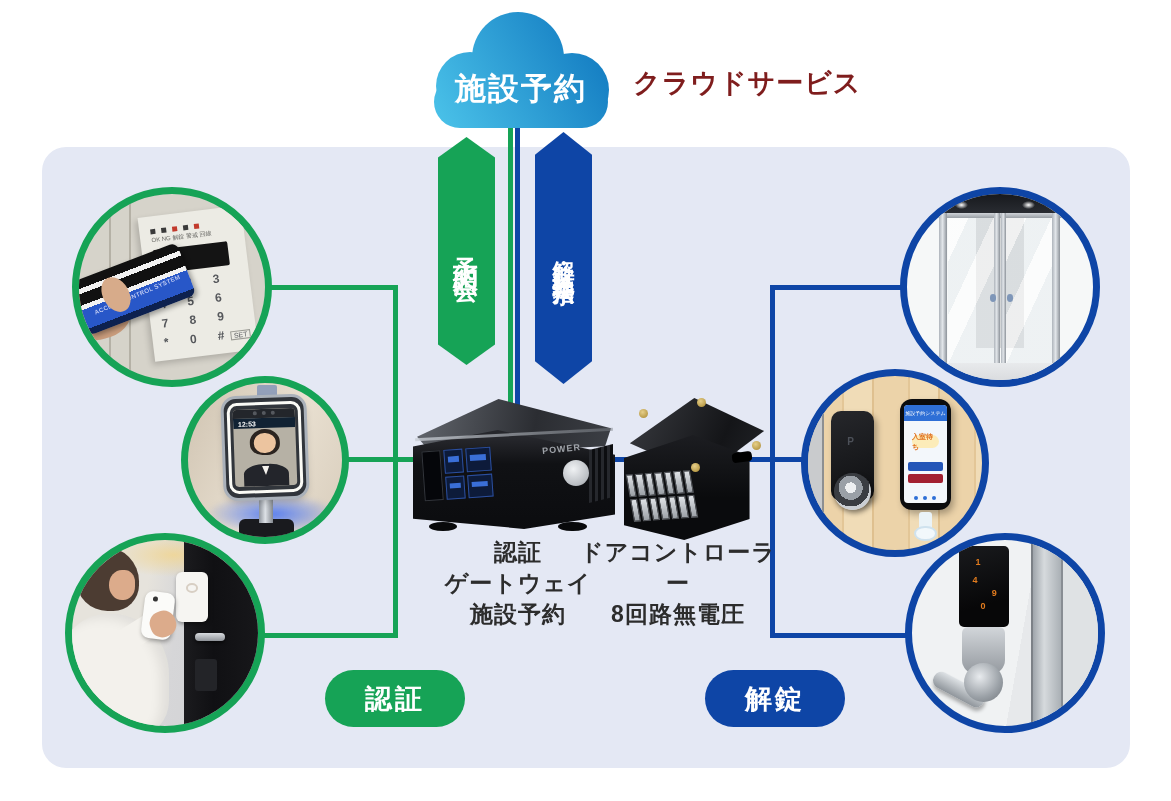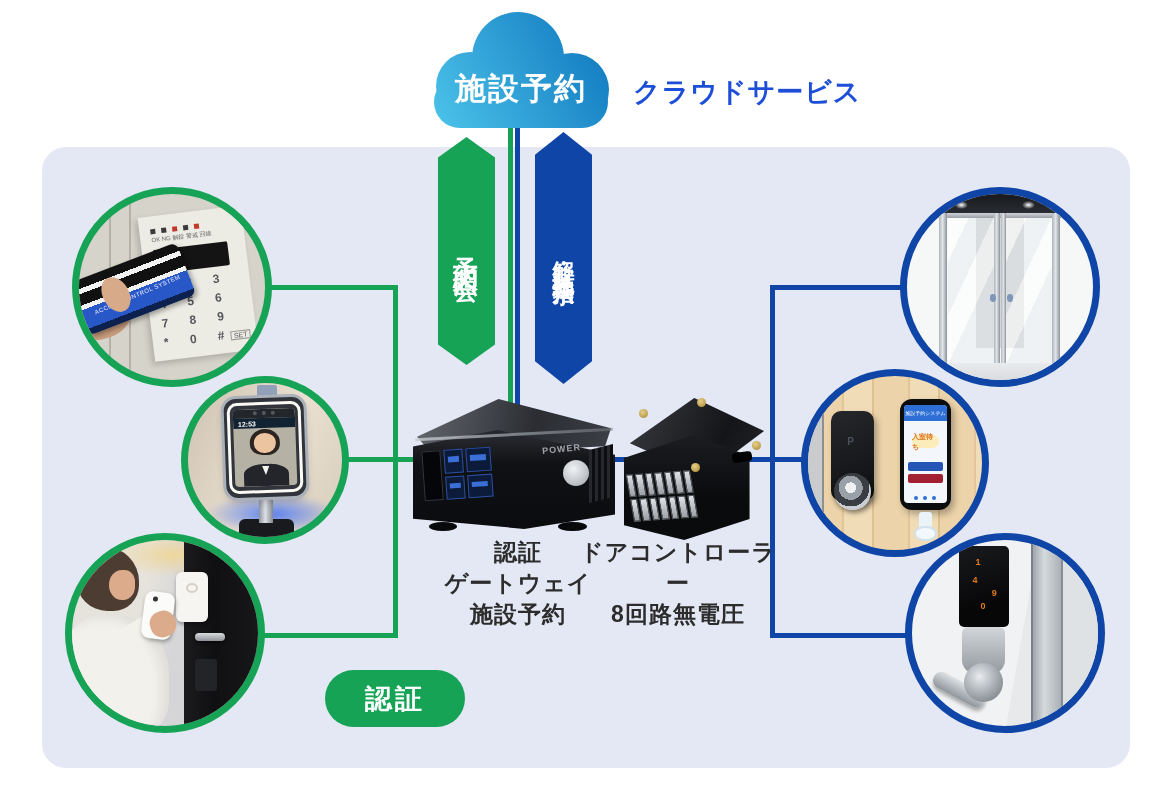--- a/index.html
+++ b/index.html
@@ -4,21 +4,21 @@
 <style>
   * { margin:0; padding:0; box-sizing:border-box; }
   html,body { width:1171px; height:801px; background:#ffffff; font-family:"Liberation Sans","DejaVu Sans",sans-serif; }
   .stage { position:relative; width:1171px; height:801px; overflow:hidden; background:#fff; }
 
   .panel { position:absolute; left:42px; top:147px; width:1088px; height:621px; background:#e4e8f4; border-radius:24px; z-index:0; }
 
   
   .cloud-svg { position:absolute; left:418px; top:6px; width:212px; height:132px; z-index:2; }
   .cloud-badge { position:absolute; left:432px; top:68px; width:178px; text-align:center; font-size:31px; font-weight:900; color:#ffffff; letter-spacing:2px; z-index:3; }
-  .cloud-label { position:absolute; left:633px; top:74px; font-size:27px; font-weight:900; color:#1d4ed8; letter-spacing:1px; z-index:3; }
+  .cloud-label { position:absolute; left:633px; top:65px; font-size:27px; font-weight:900; color:#7f1d1d; letter-spacing:1px; z-index:3; }
 
   
   .trunk { position:absolute; top:100px; height:335px; width:5px; z-index:1; }
   .trunk.g { left:508px; background:#16a356; }
   .trunk.b { left:515px; background:#0e45a6; }
 
   
   .ribbon { position:absolute; z-index:2; display:flex; align-items:center; justify-content:center;
             clip-path:polygon(50% 0%, 100% 9%, 100% 91%, 50% 100%, 0% 91%, 0% 9%); }
   .ribbon span { writing-mode:vertical-rl; text-orientation:upright; color:#fff; font-weight:900; letter-spacing:7px; }
@@ -386,14 +386,15 @@
     <div>認証</div>
     <div>ゲートウェイ</div>
     <div>施設予約</div>
   </div>
   <div class="devlabel lbl-ctrl">
     <div>ドアコントローラー</div>
     <div>8回路無電圧</div>
   </div>
 
   <div class="pill green">認証</div>
+  <div class="pill blue">解錠</div>
 
 </div>
 
 </body></html>

